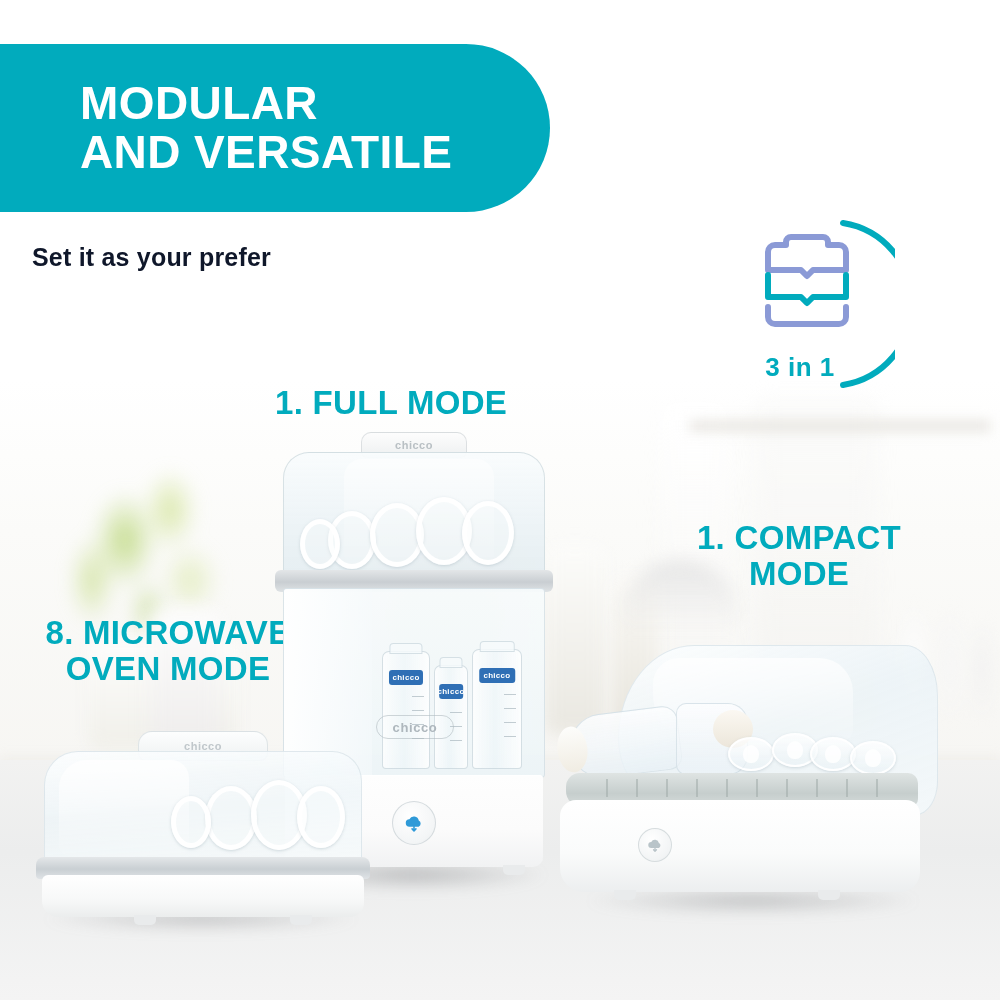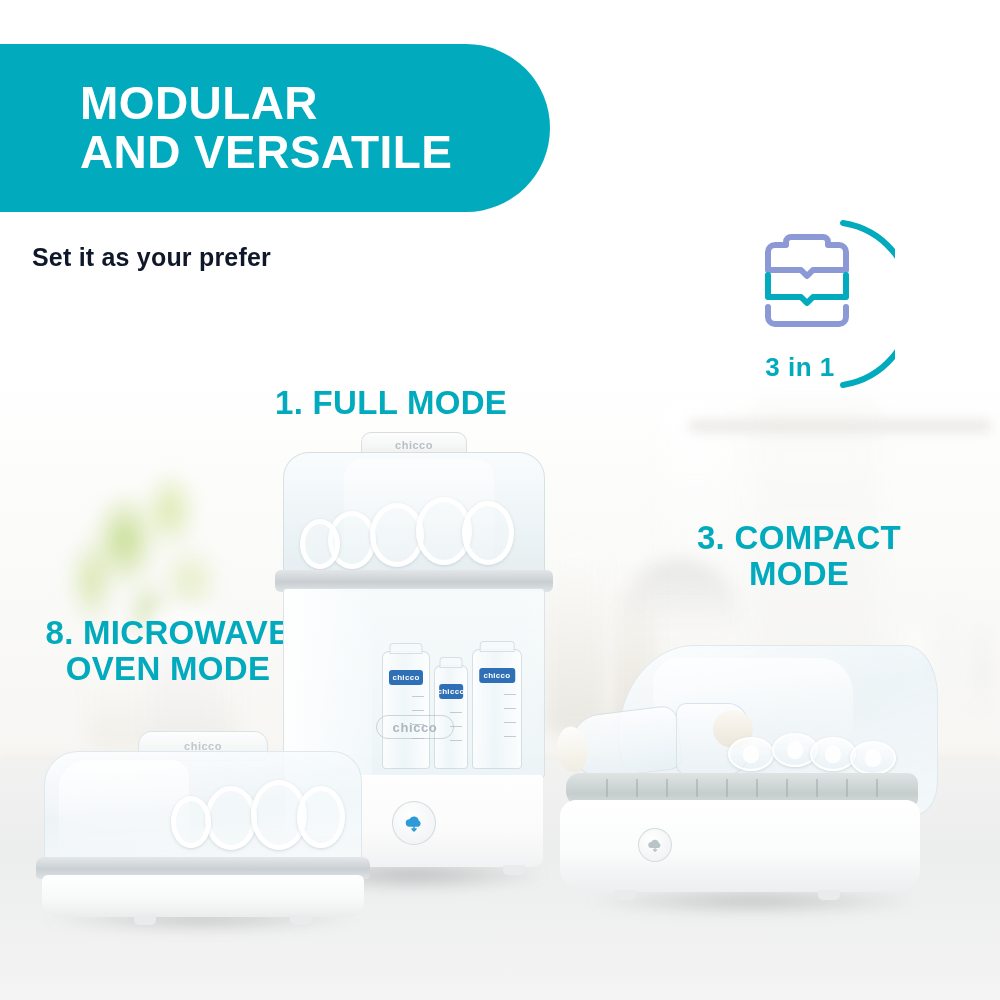--- a/index.html
+++ b/index.html
@@ -379,21 +379,21 @@
     <path d="M34 8 h32 a5 5 0 0 1 5 5 v3 h11 a7 7 0 0 1 7 7 v18 h-33 l-6 6 -6 -6 h-33 v-18 a7 7 0 0 1 7 -7 h11 v-3 a5 5 0 0 1 5 -5 z" fill="none" stroke="#8b9ad6" stroke-width="6" stroke-linejoin="round" stroke-linecap="round"></path>
 
     <path d="M11 46 v22 h33 l6 6 6 -6 h33 v-22" fill="none" stroke="#01abbd" stroke-width="6" stroke-linejoin="round" stroke-linecap="round"></path>
 
     <path d="M11 78 v10 a7 7 0 0 0 7 7 h64 a7 7 0 0 0 7 -7 v-10" fill="none" stroke="#8b9ad6" stroke-width="6" stroke-linejoin="round" stroke-linecap="round"></path>
   </svg>
 </div>
 <div id="badge-text">3 in 1</div>
 
 <div class="mode-label" id="label-full">1. FULL MODE</div>
-<div class="mode-label" id="label-compact">3. COMPACT
+<div class="mode-label" id="label-compact">1. COMPACT
 MODE</div>
 <div class="mode-label" id="label-micro">8. MICROWAVE
 OVEN MODE</div>
 
 <div id="prod-full">
   <div class="shadow"></div>
 
   <div class="handle">
     <div class="logo">chicco</div>
   </div>

